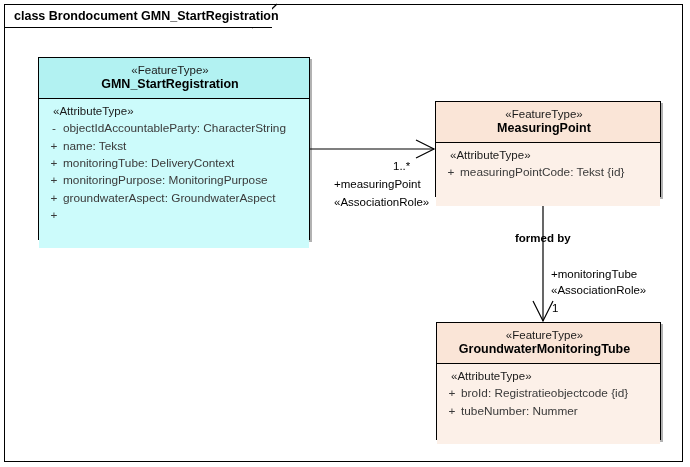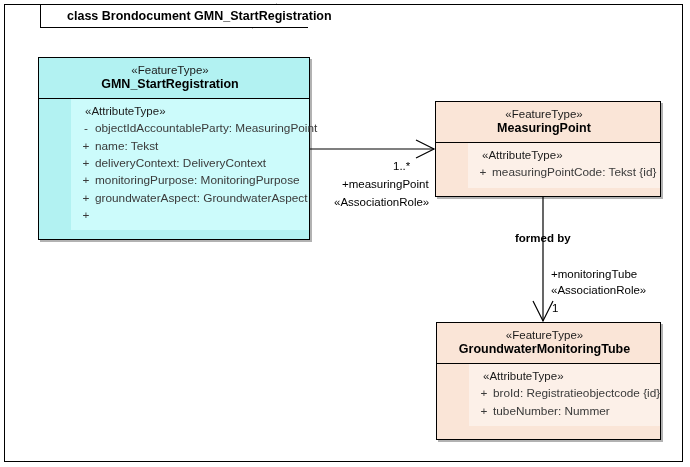--- a/index.html
+++ b/index.html
@@ -32,22 +32,21 @@
     top: 4px;
     height: 24px;
     width: 268px;
     background: #ffffff;
     border: 1px solid #000000;
     border-bottom: 1px solid #000000;
     border-right: none;
     box-sizing: border-box;
     display: flex;
     align-items: center;
-    padding-left: 26px;
-    margin-left: 36px;
+    padding-left: 9px;
   }
   #frame-title {
     font-size: 12.5px;
     font-weight: bold;
     color: #000000;
     white-space: nowrap;
     letter-spacing: 0px;
   }
 
   
@@ -69,22 +68,21 @@
     color: #1a1a1a;
     display: block;
   }
   .uml-classname {
     font-size: 12.5px;
     font-weight: bold;
     color: #000000;
     display: block;
   }
   .uml-compartment {
-    padding: 6px 4px 6px 6px;
-    margin-left: 32px;
+    padding: 6px 4px 24px 6px;
   }
   .attr-stereotype {
     font-size: 11.5px;
     color: #1a1a1a;
     margin: 0 0 3px 8px;
   }
   .attr-row {
     display: flex;
     font-size: 11.8px;
     color: #3a3a3a;
@@ -129,21 +127,21 @@
   }
 
   .edge-label {
     position: absolute;
     font-size: 11.5px;
     color: #000000;
     white-space: nowrap;
   }
 
   #lbl-mult-1n  { left: 393px; top: 160px; }
-  #lbl-role-mp  { left: 342px; top: 178px; }
+  #lbl-role-mp  { left: 334px; top: 178px; }
   #lbl-assoc-1  { left: 334px; top: 196px; }
   #lbl-formedby { left: 515px; top: 232px; font-weight: bold; }
   #lbl-role-mt  { left: 551px; top: 268px; }
   #lbl-assoc-2  { left: 551px; top: 284px; }
   #lbl-mult-1   { left: 552px; top: 302px; }
 </style>
 </head>
 <body>
 
 <div id="diagram-frame"></div>
@@ -165,29 +163,29 @@
 
 <div class="uml-class cls-cyan" id="class-gmn">
   <div class="uml-header">
     <span class="uml-stereotype">«FeatureType»</span>
     <span class="uml-classname">GMN_StartRegistration</span>
   </div>
   <div class="uml-compartment">
     <div class="attr-stereotype">«AttributeType»</div>
     <div class="attr-row">
       <span class="attr-vis">-</span>
-      <span class="attr-text">objectIdAccountableParty: MeasuringPoint</span>
+      <span class="attr-text">objectIdAccountableParty: CharacterString</span>
     </div>
     <div class="attr-row">
       <span class="attr-vis">+</span>
       <span class="attr-text">name: Tekst</span>
     </div>
     <div class="attr-row">
       <span class="attr-vis">+</span>
-      <span class="attr-text">deliveryContext: DeliveryContext</span>
+      <span class="attr-text">monitoringTube: DeliveryContext</span>
     </div>
     <div class="attr-row">
       <span class="attr-vis">+</span>
       <span class="attr-text">monitoringPurpose: MonitoringPurpose</span>
     </div>
     <div class="attr-row">
       <span class="attr-vis">+</span>
       <span class="attr-text">groundwaterAspect: GroundwaterAspect</span>
     </div>
     <div class="attr-row">

